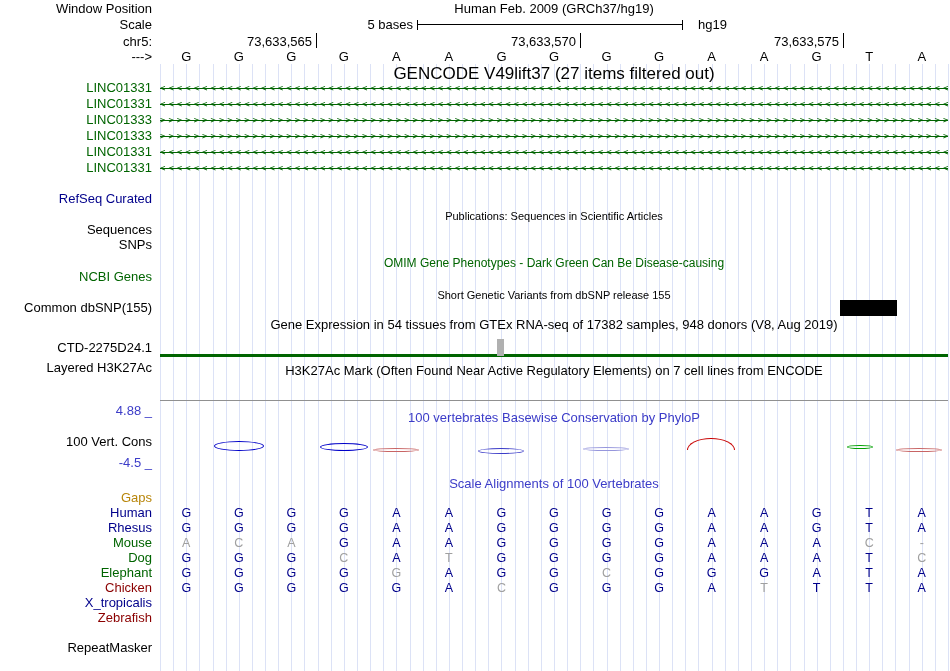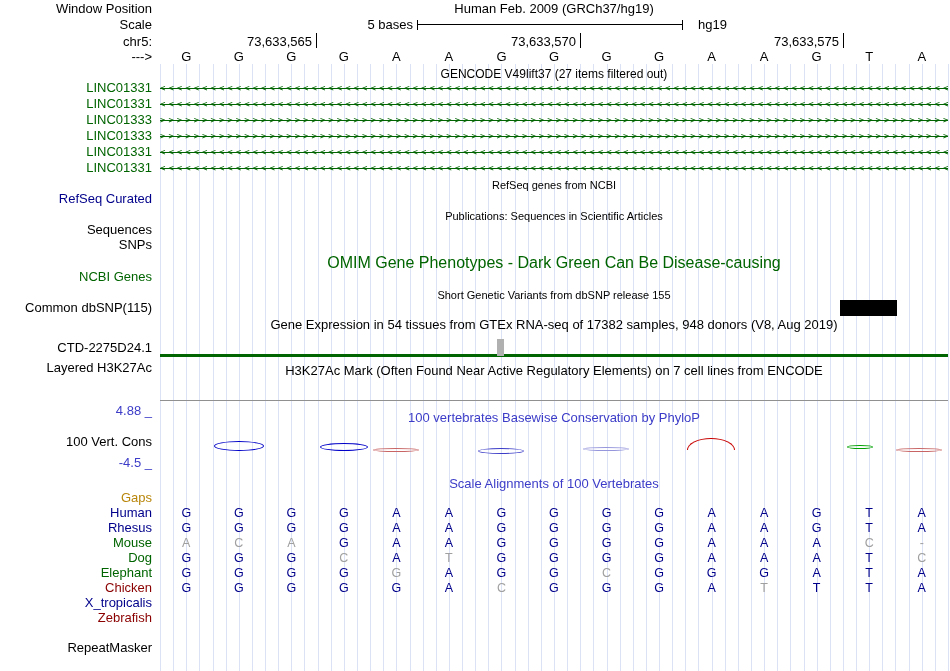--- a/index.html
+++ b/index.html
@@ -32,34 +32,33 @@
   <div class="llabel" style="top:50px">---&gt;</div>
 
   <div class="titlerow">
     <span>Human Feb. 2009 (GRCh37/hg19)</span>
   </div>
 
   <div class="scaletext">5 bases</div>
   <div class="scalebar"></div>
   <div class="hg19">hg19</div>
 
-  <div class="chead" style="top:67px;font-size:12px">GENCODE V49lift37 (27 items filtered out)</div>
-
-  <div class="chead small" style="top:178px">RefSeq genes from NCBI</div>
+  <div class="chead" style="top:67px;font-size:17px">GENCODE V49lift37 (27 items filtered out)</div>
+
   <div class="llabel blue" style="top:192px">RefSeq Curated</div>
 
   <div class="chead small" style="top:209px">Publications: Sequences in Scientific Articles</div>
   <div class="llabel" style="top:223px">Sequences</div>
   <div class="llabel" style="top:238px">SNPs</div>
 
-  <div class="chead green" style="top:256px;font-size:16px">OMIM Gene Phenotypes - Dark Green Can Be Disease-causing</div>
+  <div class="chead green" style="top:256px;font-size:12px">OMIM Gene Phenotypes - Dark Green Can Be Disease-causing</div>
   <div class="llabel green" style="top:270px">NCBI Genes</div>
 
   <div class="chead small" style="top:288px">Short Genetic Variants from dbSNP release 155</div>
-  <div class="llabel" style="top:301px">Common dbSNP(115)</div>
+  <div class="llabel" style="top:301px">Common dbSNP(155)</div>
 
   <div class="chead" style="top:318px">Gene Expression in 54 tissues from GTEx RNA-seq of 17382 samples, 948 donors (V8, Aug 2019)</div>
   <div class="llabel" style="top:341px">CTD-2275D24.1</div>
 
   <div class="chead" style="top:364px">H3K27Ac Mark (Often Found Near Active Regulatory Elements) on 7 cell lines from ENCODE</div>
   <div class="llabel" style="top:361px">Layered H3K27Ac</div>
 
   <div class="llabel blue2" style="top:404px">4.88 _</div>
   <div class="chead blue2" style="top:411px">100 vertebrates Basewise Conservation by PhyloP</div>
   <div class="llabel" style="top:435px">100 Vert. Cons</div>

